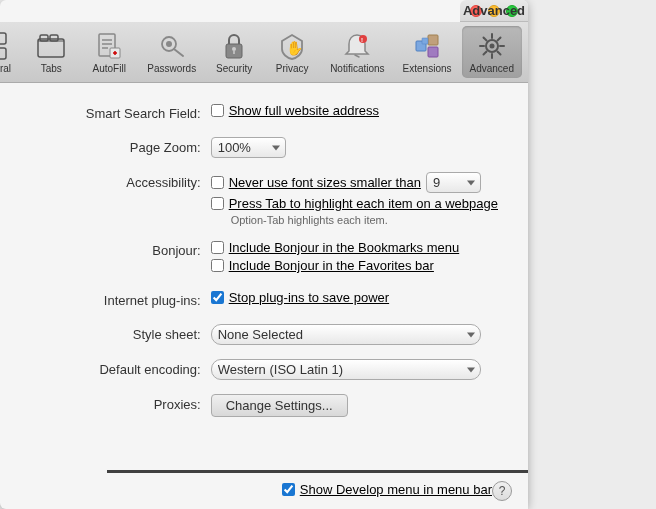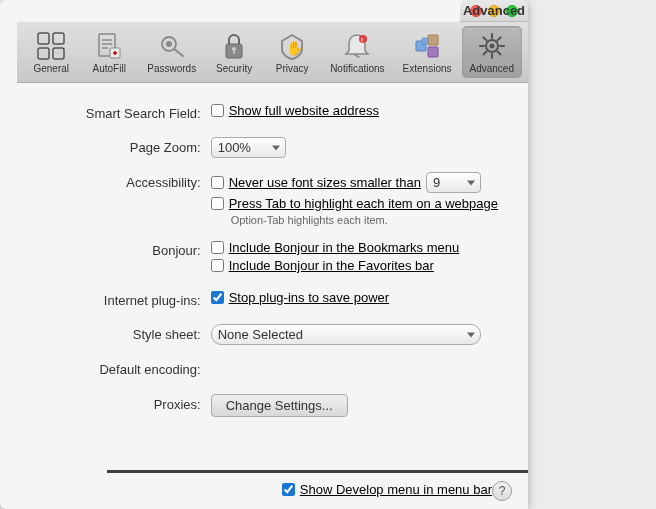--- a/index.html
+++ b/index.html
@@ -227,20 +227,31 @@
         <svg width="30" height="30" viewBox="0 0 30 30">
           <rect x="2" y="2" width="11" height="11" rx="2" fill="none" stroke="#555" stroke-width="1.5"></rect>
           <rect x="2" y="17" width="11" height="11" rx="2" fill="none" stroke="#555" stroke-width="1.5"></rect>
           <rect x="17" y="2" width="11" height="11" rx="2" fill="none" stroke="#555" stroke-width="1.5"></rect>
           <rect x="17" y="17" width="11" height="11" rx="2" fill="none" stroke="#555" stroke-width="1.5"></rect>
         </svg>
       </div>
       <span class="toolbar-label">General</span>
     </div>
 
+    <div class="toolbar-item">
+      <div class="toolbar-icon">
+        <svg width="30" height="30" viewBox="0 0 30 30">
+          <rect x="2" y="8" width="26" height="18" rx="2" fill="none" stroke="#555" stroke-width="1.5"></rect>
+          <rect x="4" y="4" width="8" height="6" rx="1.5" fill="none" stroke="#555" stroke-width="1.5"></rect>
+          <rect x="14" y="4" width="8" height="6" rx="1.5" fill="none" stroke="#555" stroke-width="1.5"></rect>
+          <line x1="2" y1="10" x2="28" y2="10" stroke="#555" stroke-width="1"></line>
+        </svg>
+      </div>
+      <span class="toolbar-label">Tabs</span>
+    </div>
 
     <div class="toolbar-item">
       <div class="toolbar-icon">
         <svg width="30" height="30" viewBox="0 0 30 30">
           <rect x="5" y="3" width="16" height="22" rx="1" fill="none" stroke="#888" stroke-width="1.5"></rect>
           <line x1="8" y1="9" x2="18" y2="9" stroke="#888" stroke-width="1.5"></line>
           <line x1="8" y1="13" x2="18" y2="13" stroke="#888" stroke-width="1.5"></line>
           <line x1="8" y1="17" x2="14" y2="17" stroke="#888" stroke-width="1.5"></line>
           <rect x="16" y="17" width="10" height="10" rx="1" fill="#e8e8e8" stroke="#888" stroke-width="1"></rect>
           <line x1="19" y1="22" x2="23" y2="22" stroke="#c00" stroke-width="1.5"></line>
@@ -416,20 +427,30 @@
         <div class="select-wrapper">
           <select class="select-wide">
             <option selected="">None Selected</option>
           </select>
         </div>
       </div>
     </div>
 
     <div class="form-row">
       <div class="form-label">Default encoding:</div>
+      <div class="form-control">
+        <div class="select-wrapper">
+          <select class="select-wide">
+            <option selected="">Western (ISO Latin 1)</option>
+            <option>Unicode (UTF-8)</option>
+            <option>Japanese (EUC)</option>
+            <option>Chinese (Big5)</option>
+          </select>
+        </div>
+      </div>
     </div>
 
     <div class="form-row">
       <div class="form-label">Proxies:</div>
       <div class="form-control">
         <button class="btn">Change Settings...</button>
       </div>
     </div>
 
   </div>

